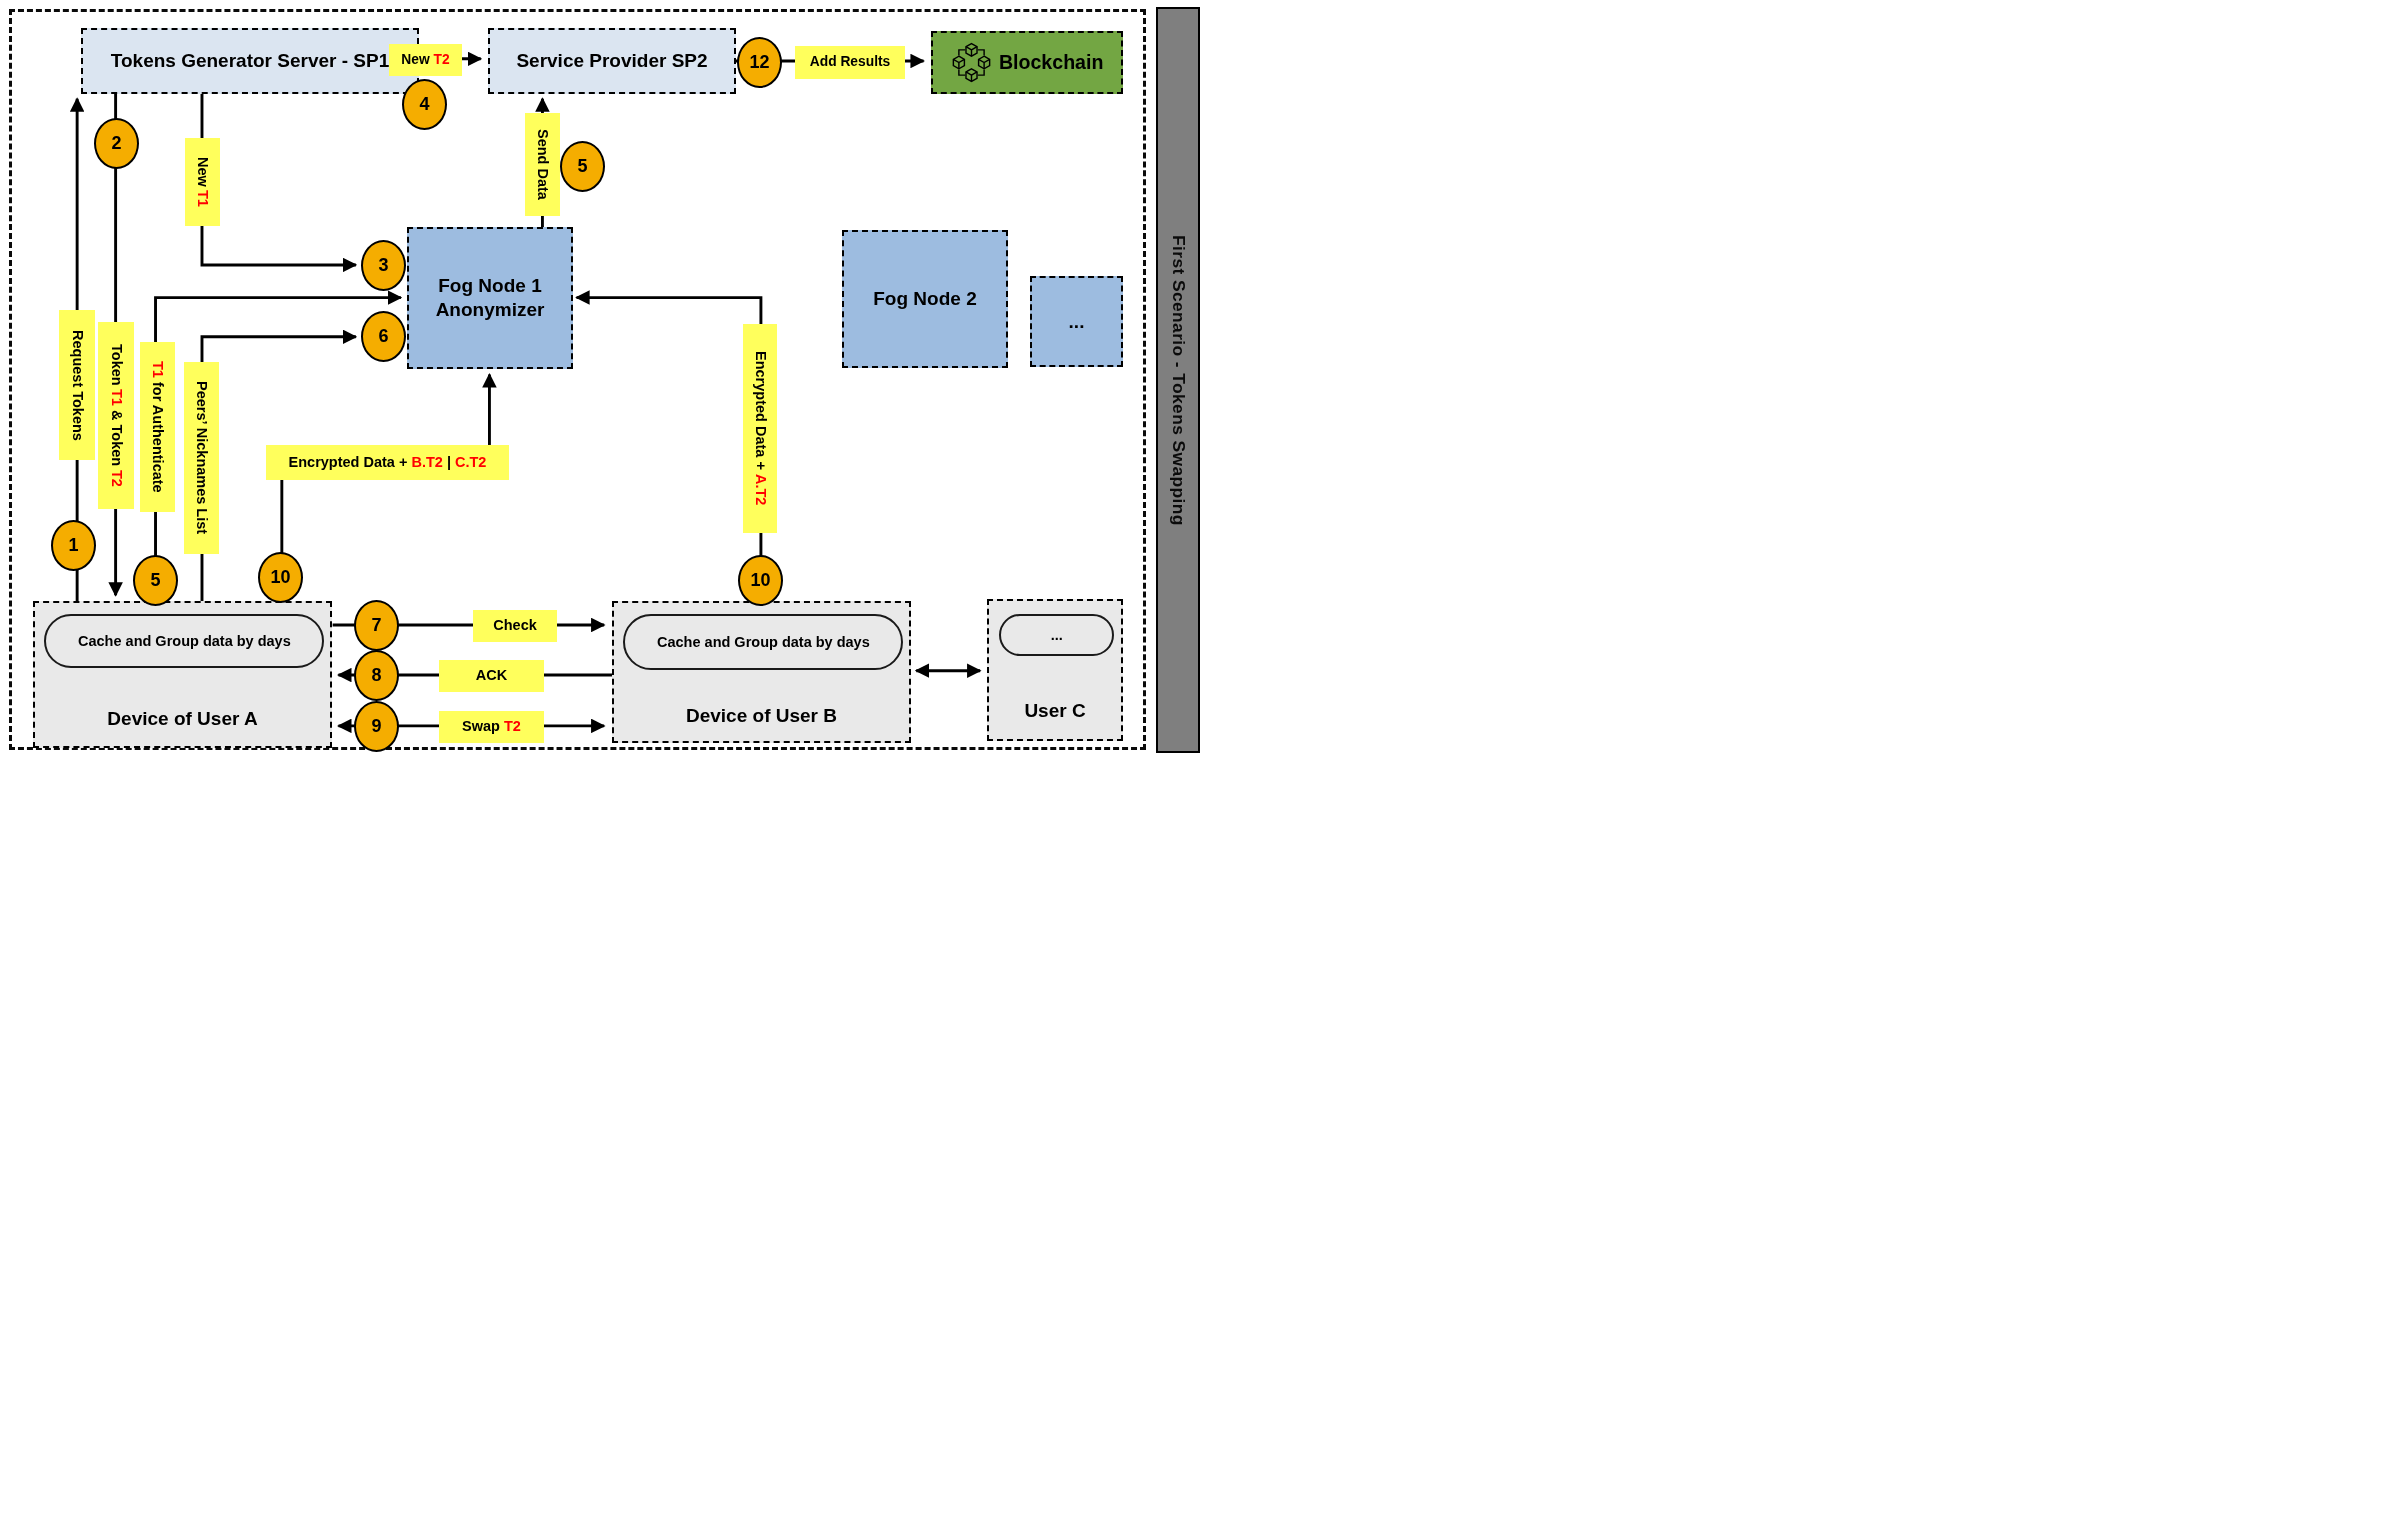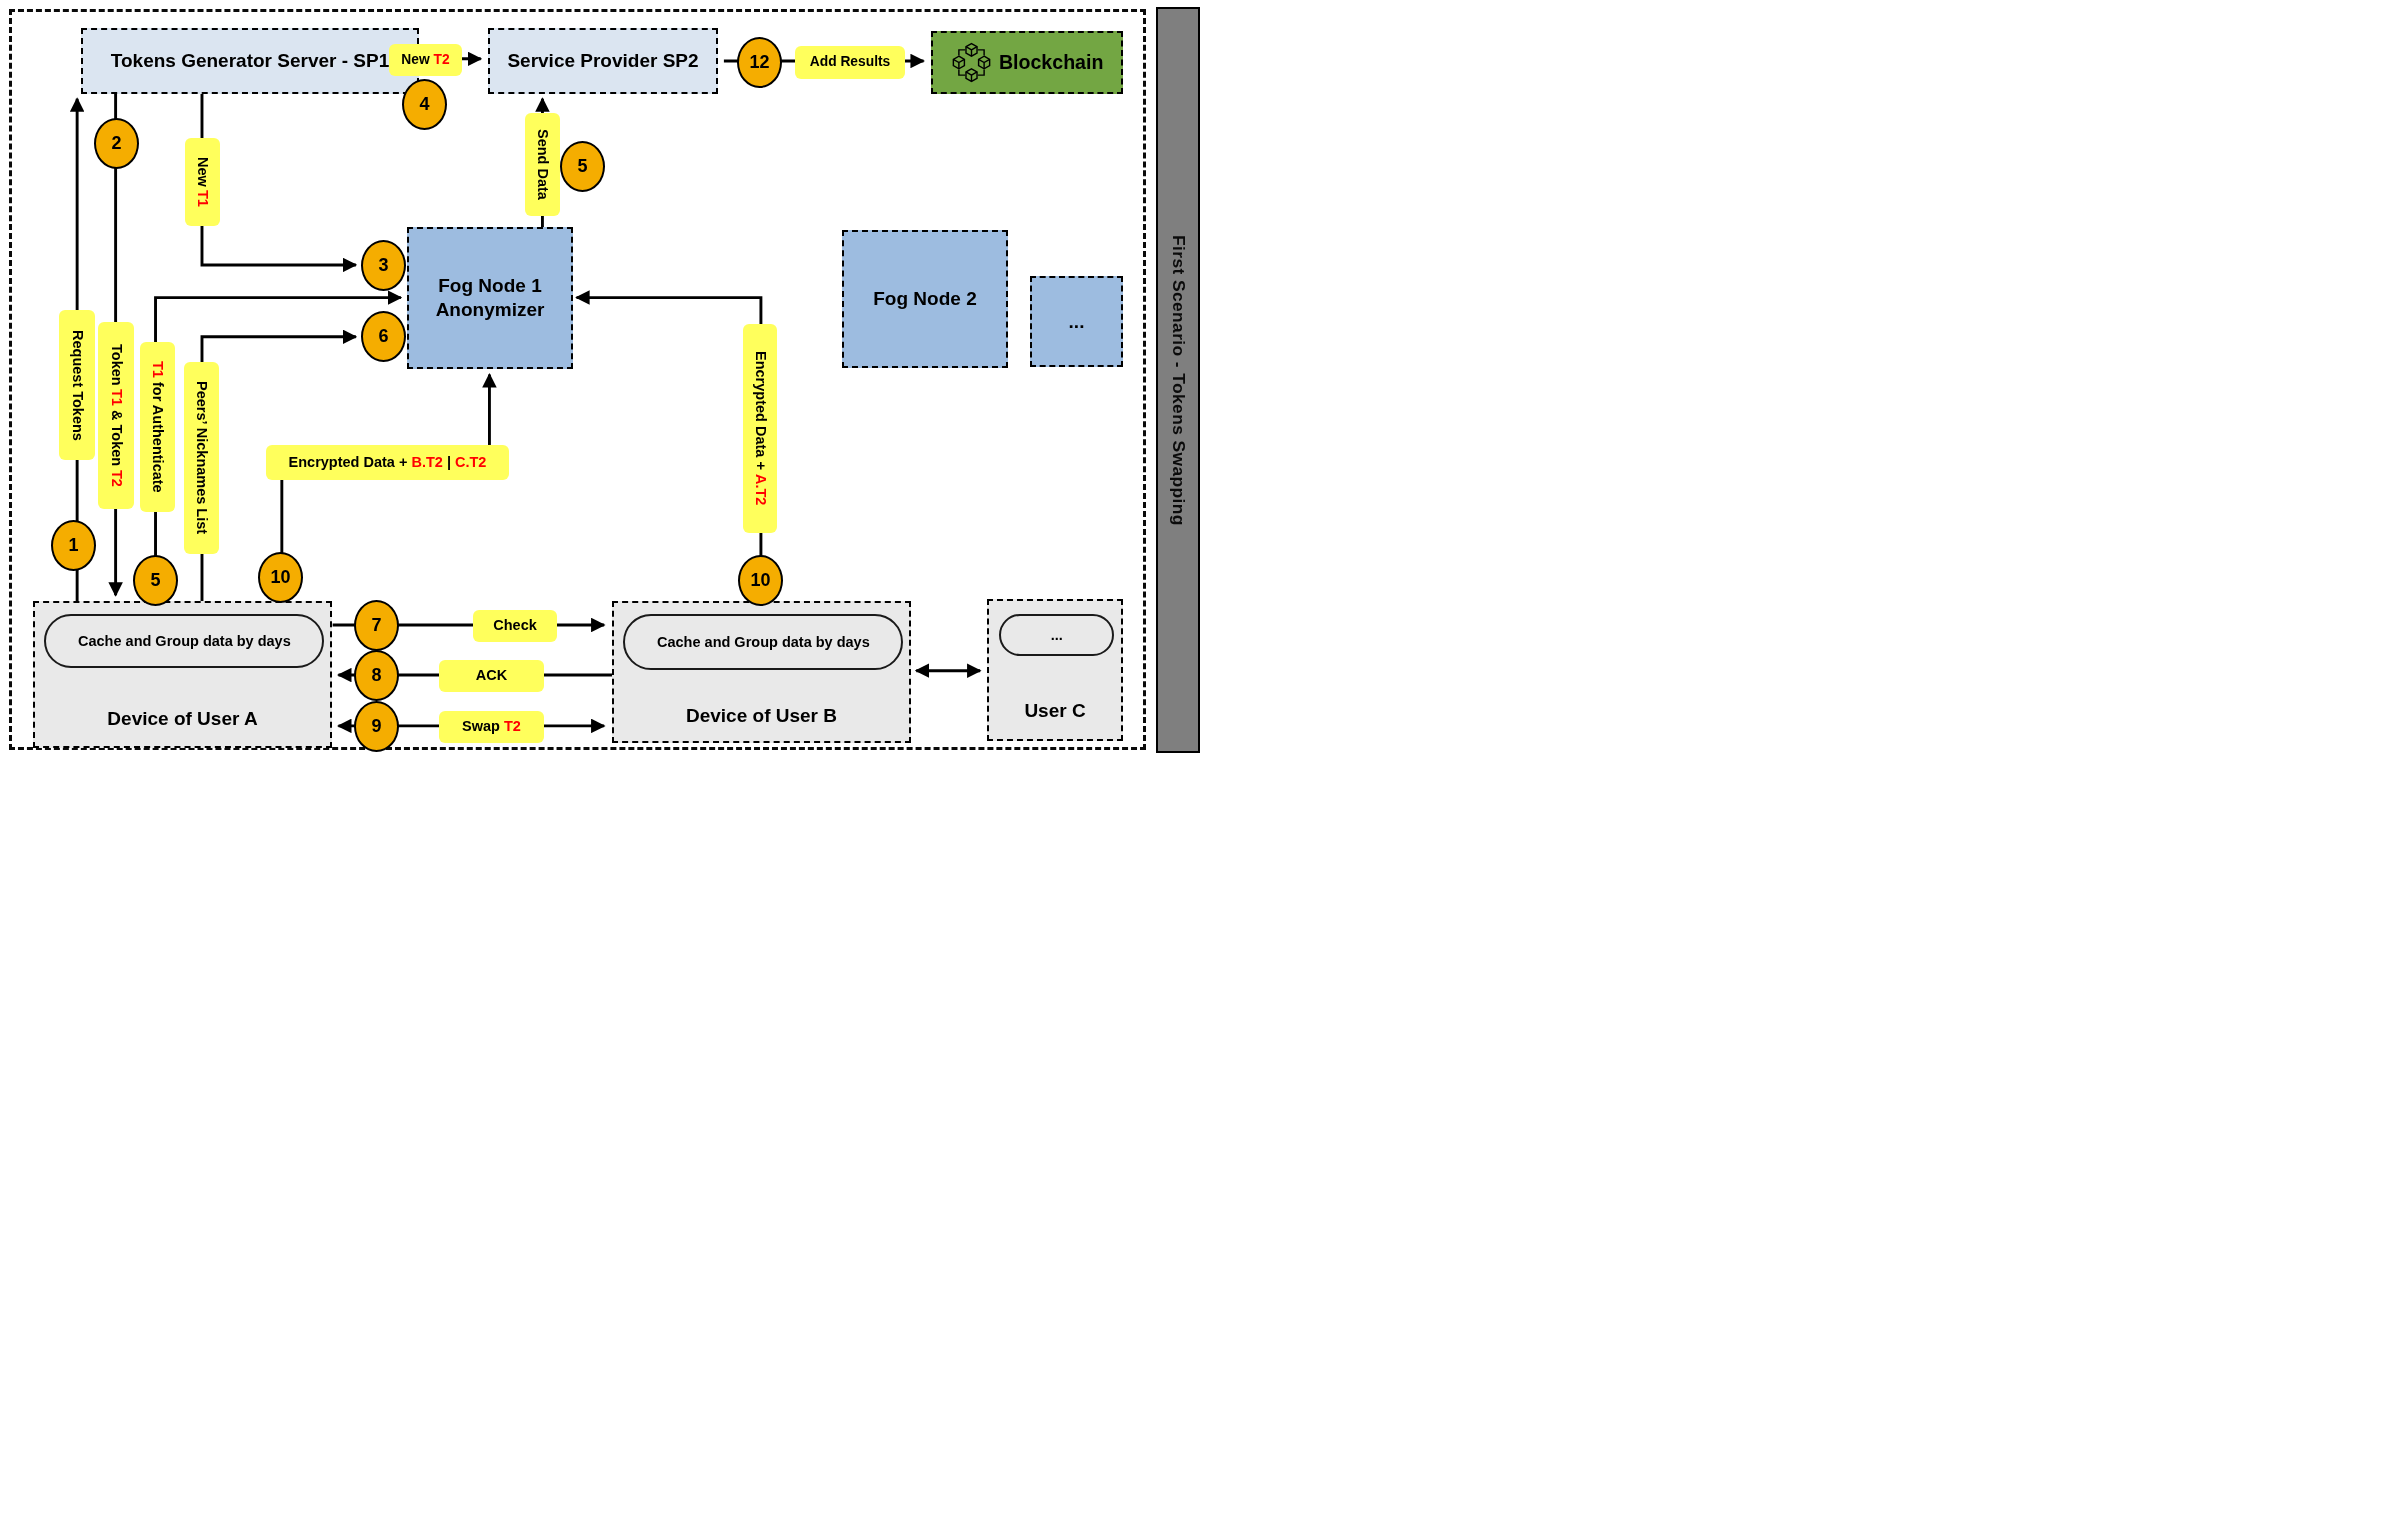--- a/index.html
+++ b/index.html
@@ -12,21 +12,21 @@
   #canvas{position:relative; width:1201px; height:760px; background:#fff; overflow:hidden;}
   #connector-layer{position:absolute; left:0; top:0; width:1201px; height:760px; pointer-events:none;}
   .outer-frame{position:absolute; left:9.4px; top:8.7px; width:1137px; height:741px; border:3.6px dashed #0a0a0a;}
   .box{position:absolute; border:2.2px dashed #000; display:flex; align-items:center; justify-content:center; text-align:center;}
   .sp{background:var(--sp-blue); font-size:19px;}
   .fog{background:var(--fog-blue); font-size:19px; flex-direction:column; line-height:1.25;}
   .green{background:var(--blockchain-green); font-size:19.6px; gap:7.3px;}
   .device{background:var(--device-gray);}
   .stadium{position:absolute; background:var(--device-gray); border:2.2px solid #1a1a1a; border-radius:33px; display:flex; align-items:center; justify-content:center; font-size:14.5px;}
   .device-title{position:absolute; left:0; width:100%; text-align:center; font-size:19px;}
-  .ylabel{position:absolute; background:var(--label-yellow); display:flex; align-items:center; justify-content:center; font-size:14.5px; text-align:center; line-height:1.05;border-radius:6px;}
+  .ylabel{position:absolute; background:var(--label-yellow); display:flex; align-items:center; justify-content:center; font-size:14.5px; text-align:center; line-height:1.05;}
   .ylabel span{white-space:pre;}
   .ylabel.vert{writing-mode:vertical-rl;}
   .ylabel.small{font-size:13.8px;}
   .red{color:var(--highlight-red);}
   .circle{position:absolute; width:45px; height:51px; background:var(--step-orange); border:2.2px solid #000; border-radius:50%; display:flex; align-items:center; justify-content:center; font-size:18px;}
   .sidebar{position:absolute; left:1156px; top:7.3px; width:44px; height:746px; background:var(--sidebar-gray); border:2.2px solid #000; display:flex; align-items:center; justify-content:center;}
   .sidebar-text{writing-mode:vertical-rl; font-size:17.4px; letter-spacing:0.4px; color:#0b0b0b; white-space:nowrap;}
   .bc-icon{flex:0 0 auto;}
 </style>
 </head>
@@ -58,21 +58,21 @@
       <path d="M843,930 H466" marker-end="url(#arrow)"></path>
       <path d="M466,1000 H832" marker-start="url(#arrow)" marker-end="url(#arrow)"></path>
       <path d="M1262,924 H1350" marker-start="url(#arrow)" marker-end="url(#arrow)"></path>
     </g>
   </svg>
 
   <div class="box sp" style="left:33px; top:27.6px; width:338px; height:66px;margin-left:48px;">
     <span>Tokens Generator Server - SP1</span>
   </div>
 
-  <div class="box sp" style="left:488px; top:27.6px; width:230px; height:66px;">
+  <div class="box sp" style="left:488px; top:27.6px; width:248px; height:66px;">
     <span>Service Provider SP2</span>
   </div>
 
   <div class="box green" style="left:931px; top:30.5px; width:192px; height:63px;">
     <svg class="bc-icon" width="41" height="41" viewBox="0 0 52 52">
       <g fill="none" stroke="#000" stroke-width="1.8">
         <g id="cube-t" transform="translate(26,10)">
             <polygon points="0,-8 7,-4 7,4 0,8 -7,4 -7,-4"></polygon>
             <path d="M-7,-4 L0,0 L7,-4 M0,0 L0,8"></path>
           </g>

